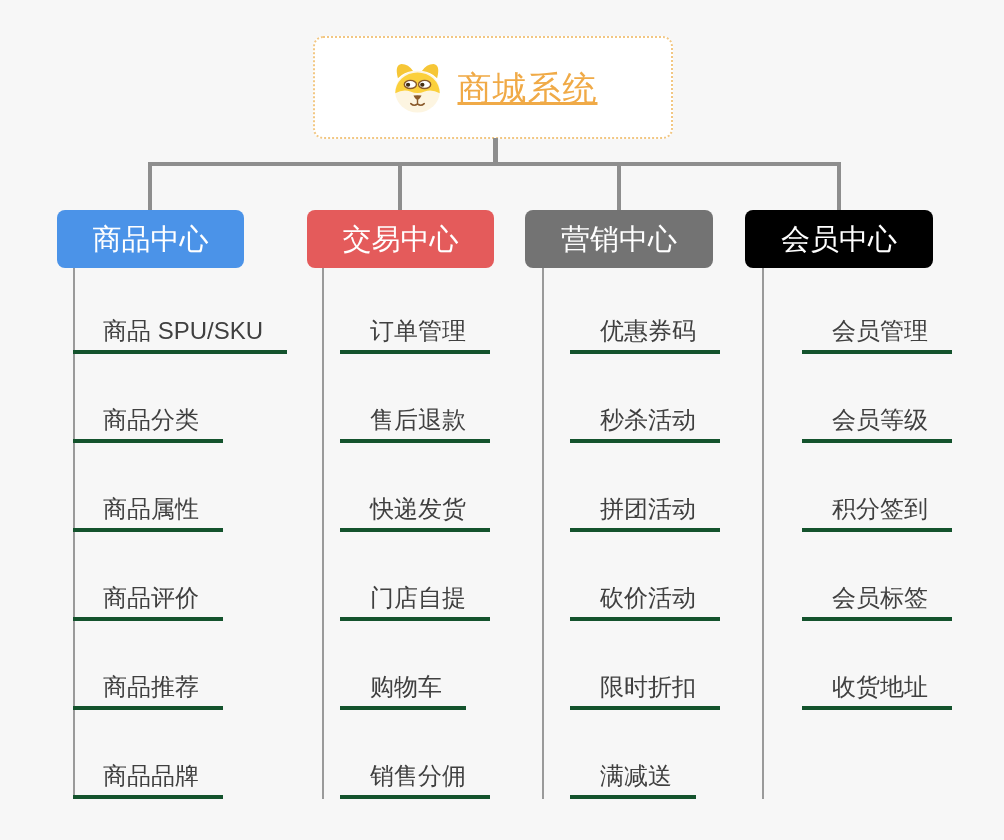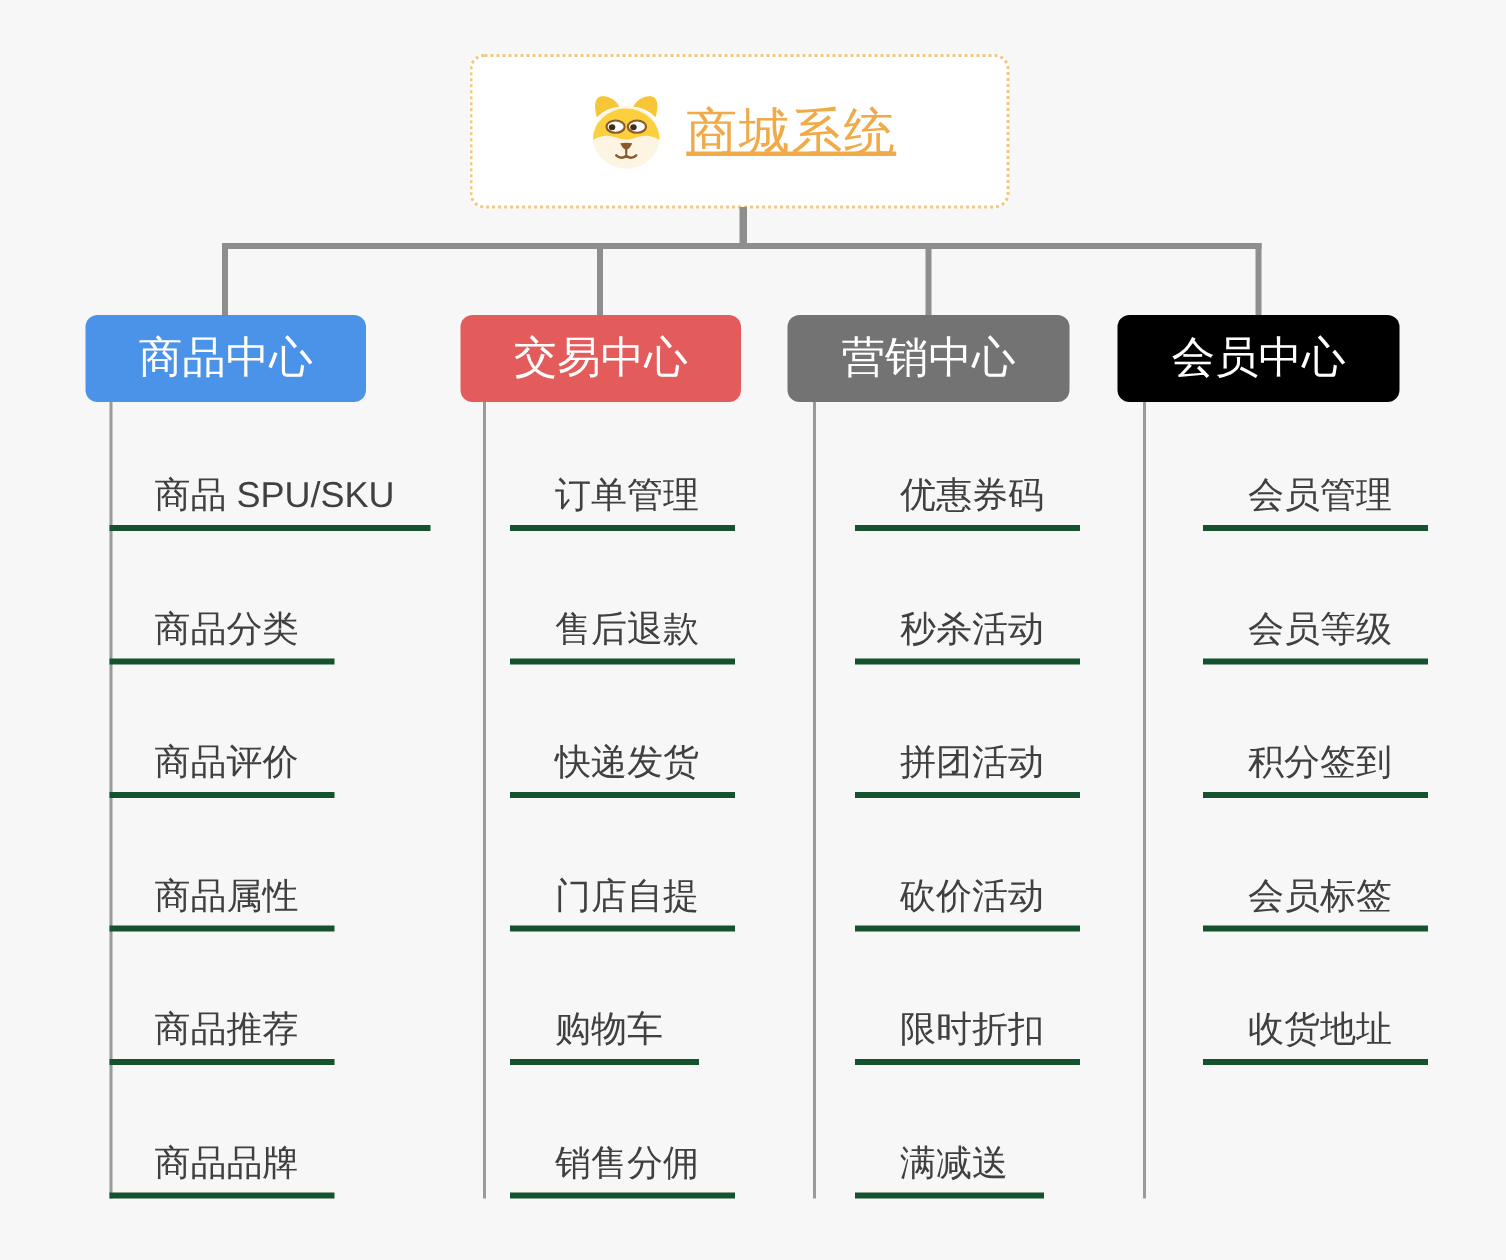--- a/index.html
+++ b/index.html
@@ -100,22 +100,22 @@
   </div>
 
   <div class="trunk t0"></div>
   <div class="trunk t1"></div>
   <div class="trunk t2"></div>
   <div class="trunk t3"></div>
 
   <div class="leaf-col c0">
     <div class="leaf">商品 SPU/SKU</div>
     <div class="leaf">商品分类</div>
+    <div class="leaf">商品属性</div>
     <div class="leaf">商品评价</div>
-    <div class="leaf">商品属性</div>
     <div class="leaf">商品推荐</div>
     <div class="leaf">商品品牌</div>
   </div>
 
   <div class="leaf-col c1">
     <div class="leaf">订单管理</div>
     <div class="leaf">售后退款</div>
     <div class="leaf">快递发货</div>
     <div class="leaf">门店自提</div>
     <div class="leaf">购物车</div>

